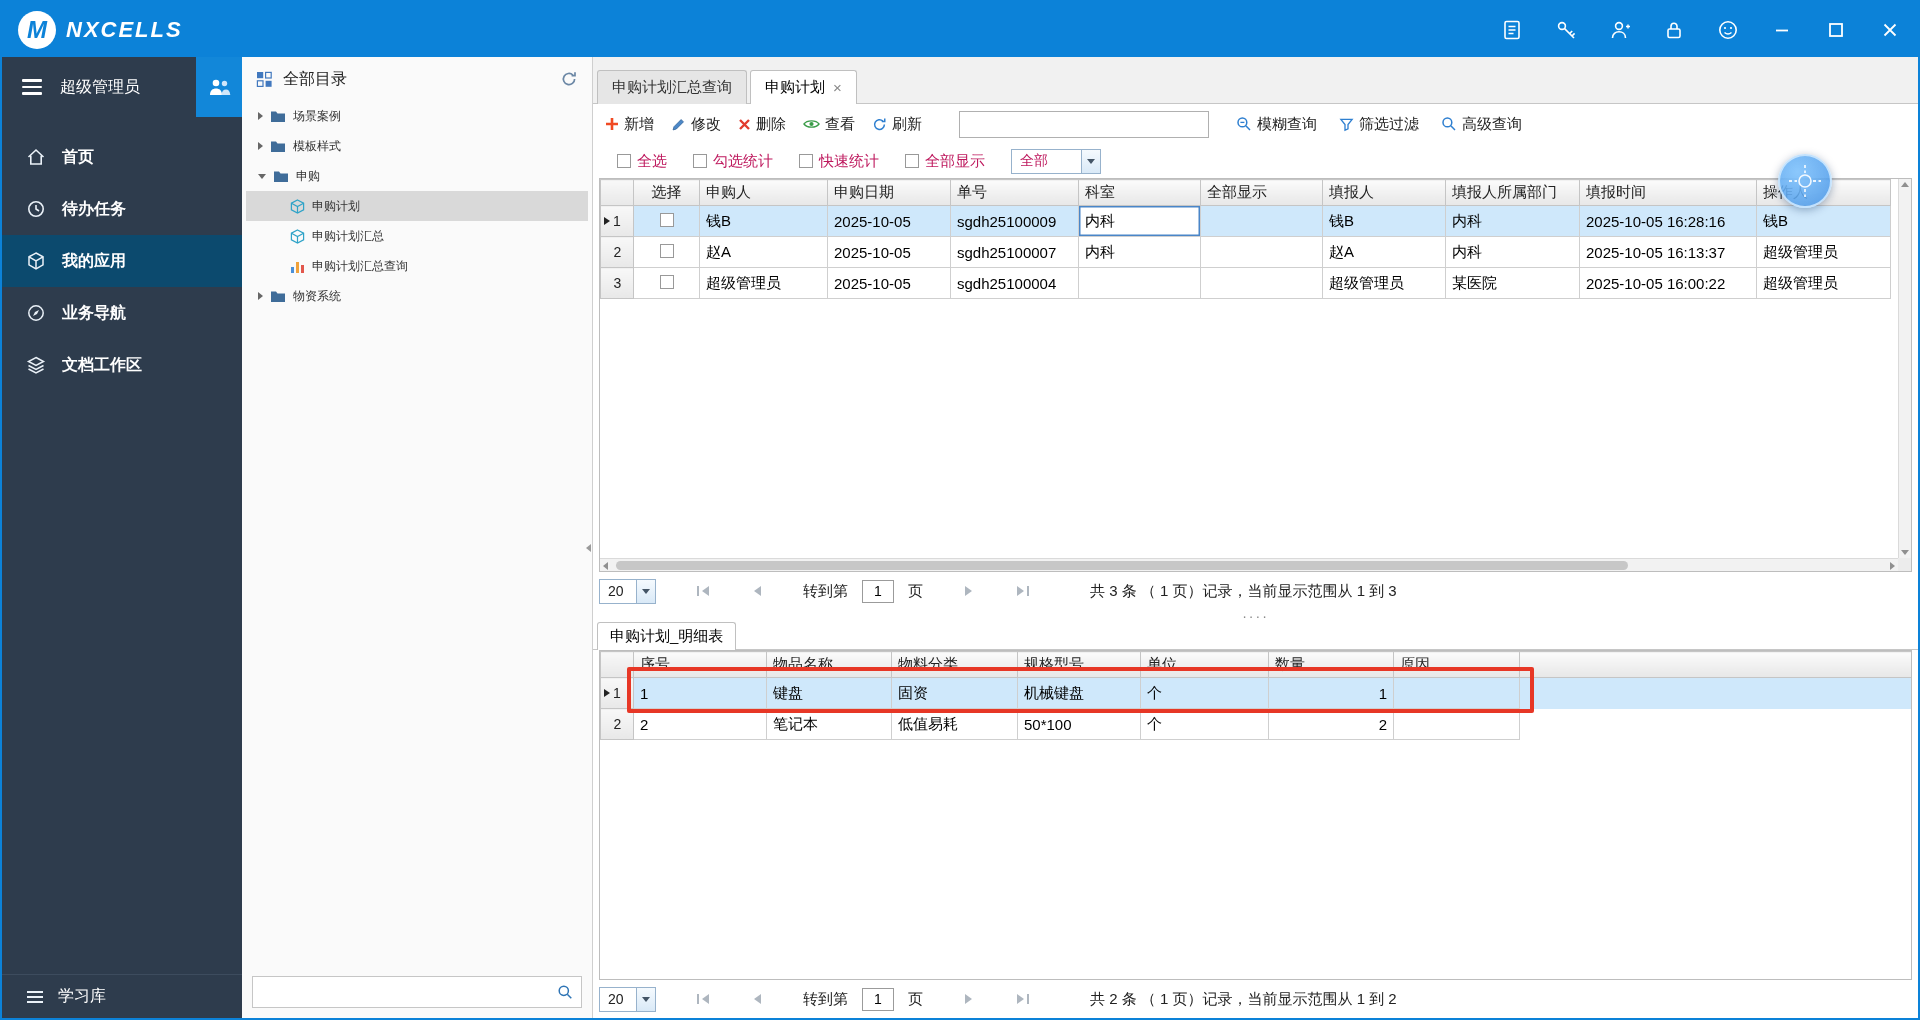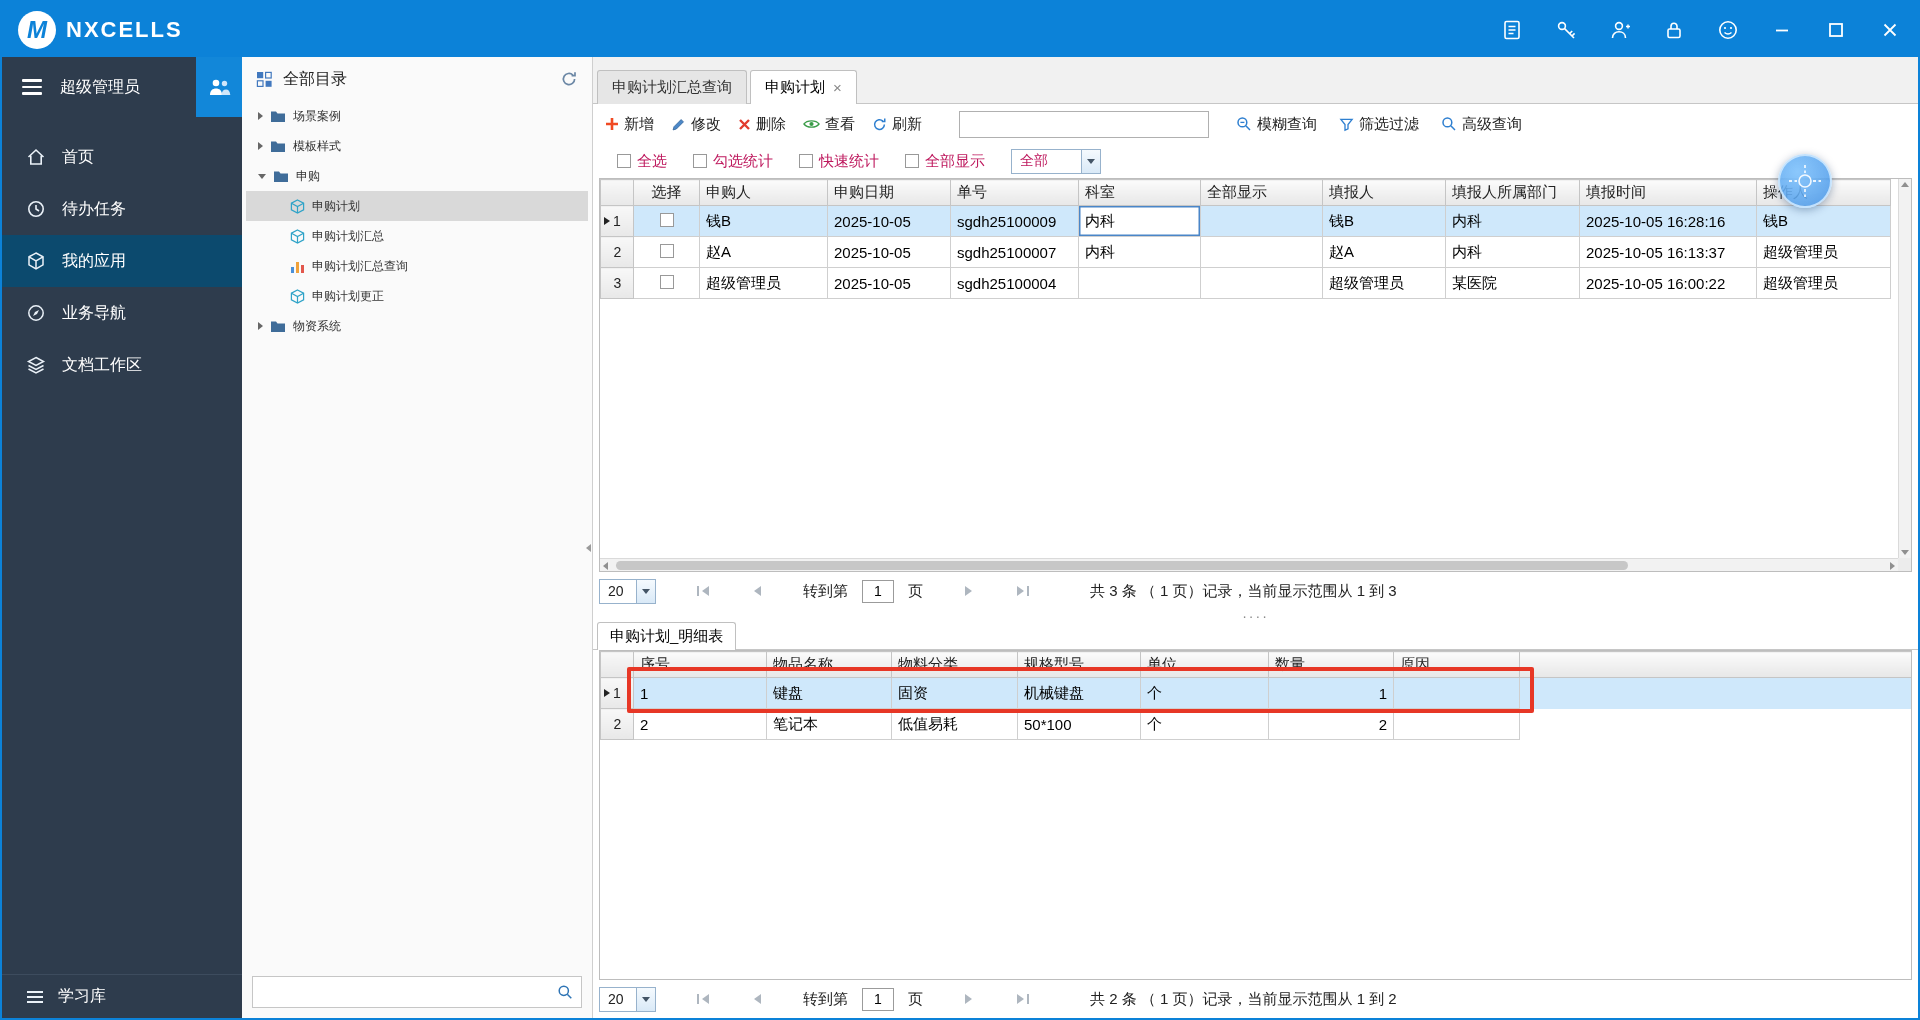--- a/index.html
+++ b/index.html
@@ -4,35 +4,35 @@
 <style>
   * { margin:0; padding:0; box-sizing:border-box; }
   html,body { width:1920px; height:1020px; overflow:hidden; }
   body { font-family:"Liberation Sans","DejaVu Sans",sans-serif; font-size:15px; background:#9fb6c9; }
   .window { width:1920px; height:1020px; border:2px solid #0c82d8; background:#fff; display:flex; flex-direction:column; position:relative; overflow:hidden; }
 
   
   .titlebar { flex:0 0 55px; background:#0c82d8; display:flex; align-items:center; padding:0 16px; color:#fff; }
   .logo { display:flex; align-items:center; gap:10px; }
   .logo-circle { width:38px; height:38px; border-radius:50%; background:#fff; color:#0c82d8; display:flex; align-items:center; justify-content:center; font-weight:bold; font-style:italic; font-size:24px; }
-  .logo-text { font-size:22px; font-weight:bold; letter-spacing:2px; text-transform:uppercase; }
+  .logo-text { font-size:22px; font-weight:bold; font-style:italic; letter-spacing:2px; text-transform:uppercase; }
   .titlebar-icons { margin-left:auto; display:flex; align-items:center; gap:30px; }
   .tb-icon { width:24px; height:24px; display:flex; align-items:center; justify-content:center; cursor:pointer; }
 
   
   .bodyrow { flex:1; display:flex; min-height:0; }
 
   
   .sidebar { width:240px; background:#2e3c4d; color:#fff; display:flex; flex-direction:column; flex-shrink:0; }
   .sidebar-header { height:60px; display:flex; align-items:center; padding-left:20px; }
   .hamburger { width:20px; display:flex; flex-direction:column; gap:4px; cursor:pointer; }
   .hamburger span { height:2.5px; background:#fff; border-radius:1px; }
   .role-label { margin-left:18px; font-size:16px; flex:1; }
   .people-btn { width:46px; height:60px; background:#1287d9; display:flex; align-items:center; justify-content:center; cursor:pointer; }
-  .sidebar-list { margin-top:14px; }
+  .sidebar-list { margin-top:14px;font-weight:bold; }
   .sidebar-item { height:52px; display:flex; align-items:center; gap:16px; padding-left:24px; font-size:16px; cursor:pointer; }
   .sidebar-item.active { background:#0c4a6e; }
   .sidebar-spacer { flex:1; }
   .sidebar-bottom { height:44px; border-top:1px solid #3d4c5e; display:flex; align-items:center; gap:14px; padding-left:24px; font-size:16px; cursor:pointer; }
 
   
   .tree-panel { width:351px; background:#fafafa; border-right:1px solid #cfcfcf; display:flex; flex-direction:column; position:relative; flex-shrink:0; }
   .tree-header { height:44px; display:flex; align-items:center; gap:10px; padding:0 14px; }
   .tree-title { font-size:16px; color:#222; flex:1; }
   .tree-refresh { cursor:pointer; display:flex; }
@@ -325,29 +325,20 @@
         </div>
         <div class="tree-row lvl1">
           <span>
               <svg width="15" height="15" viewBox="0 0 15 15">
                 <rect x="1" y="8" width="3" height="6" fill="#4a90d9"></rect>
                 <rect x="6" y="3" width="3" height="11" fill="#f0a23c"></rect>
                 <rect x="11" y="6" width="3" height="8" fill="#e2574c"></rect>
               </svg>
             </span>
           <span>申购计划汇总查询</span>
-        </div>
-        <div class="tree-row lvl1">
-          <span>
-              <svg width="15" height="15" viewBox="0 0 16 16">
-                <path d="M8 1 L14.5 4.5 V11.5 L8 15 L1.5 11.5 V4.5 Z" fill="none" stroke="#2fa3c8" stroke-width="1.3"></path>
-                <path d="M1.5 4.5 L8 8 L14.5 4.5 M8 8 V15" fill="none" stroke="#2fa3c8" stroke-width="1.3"></path>
-              </svg>
-            </span>
-          <span>申购计划更正</span>
         </div>
         <div class="tree-row lvl0">
           <span class="tw-right"></span>
           <span>
               <svg width="16" height="13" viewBox="0 0 16 13">
                 <path d="M1 1.5 h5 l1.5 2 H15 V12 H1 Z" fill="#3f6c99"></path>
               </svg>
             </span>
           <span>物资系统</span>
         </div>

